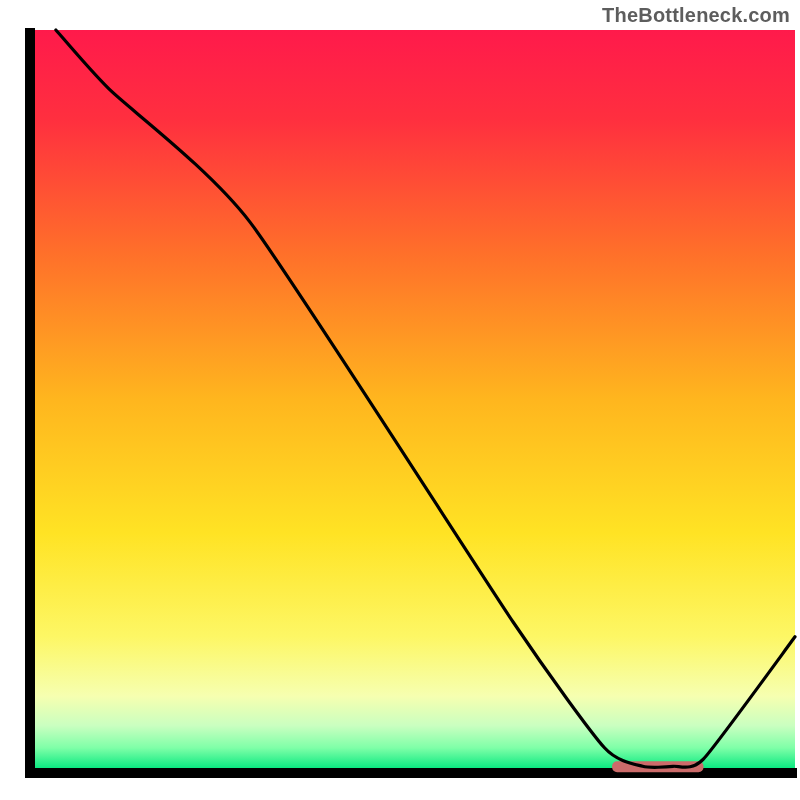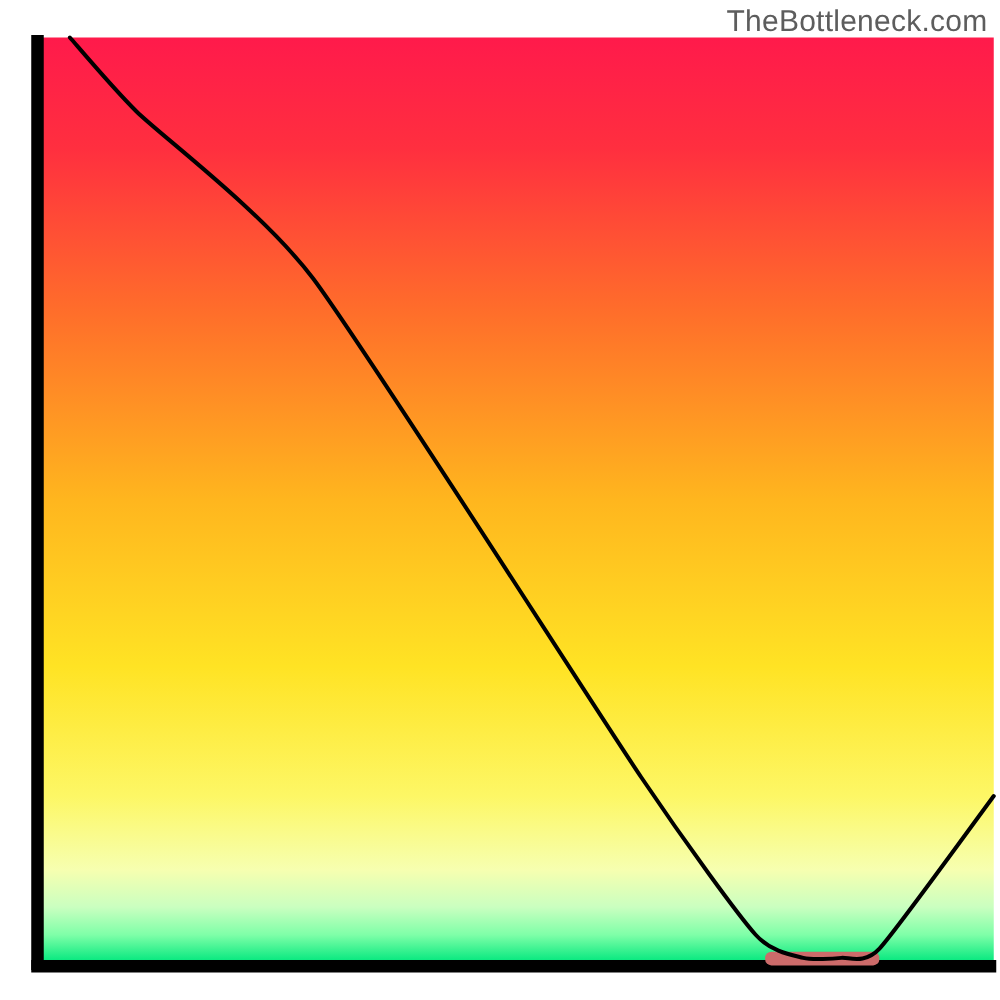--- a/index.html
+++ b/index.html
@@ -13,22 +13,22 @@
   }
   .chart-container {
     position: relative;
     width: 800px;
     height: 800px;
   }
   .watermark {
     position: absolute;
     top: 4px;
     right: 10px;
-    font-size: 24px;
-    font-weight: 400;
+    font-size: 20px;
+    font-weight: 700;
     color: #5d5d5d;
     letter-spacing: 0.2px;
     z-index: 10;
   }
   svg.chart {
     position: absolute;
     left: 0;
     top: 0;
   }
 </style>

